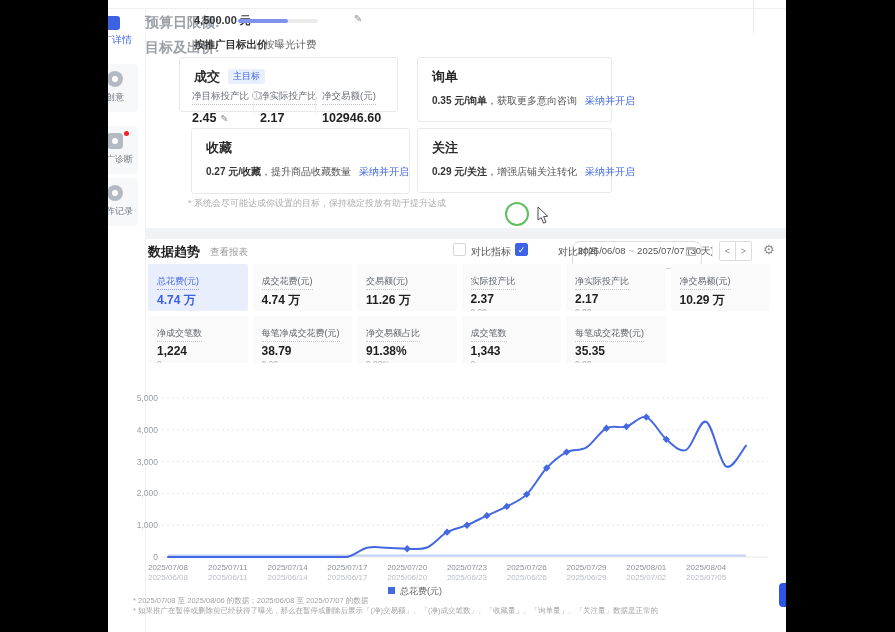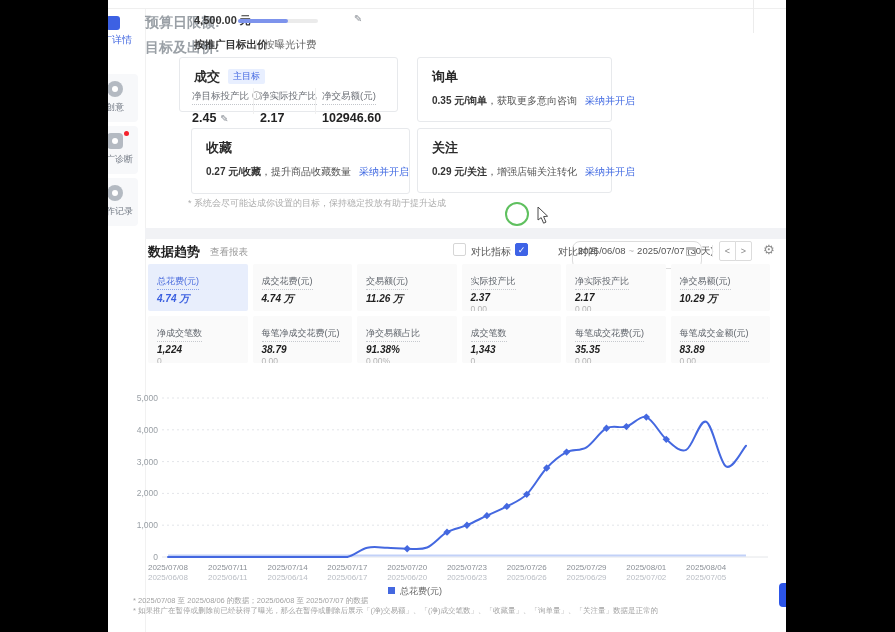--- a/index.html
+++ b/index.html
@@ -76,21 +76,21 @@
   .nav-btn { position:absolute; top:241px; width:17px; height:20px; border:1px solid #dcdcdc; background:#fff;
     font-size:9px; color:#888; text-align:center; line-height:18px; }
   #btn-prev { left:629px; border-radius:2px 0 0 2px; }
   #btn-next { left:645px; border-radius:0 2px 2px 0; }
   #gear-icon { left:673px; top:242px; font-size:13px; color:#8c8c8c; }
 
   
   #metric-grid { left:58px; top:264px; width:622px; display:grid; grid-template-columns:repeat(6,1fr); gap:5px; }
   .mcard { height:47px; background:#fafafa; border-radius:2px; padding:6px 9px; overflow:hidden; }
   .mcard .lbl { font-size:9px; color:#5f646b; border-bottom:1px dotted #c6c9ce; display:inline-block; padding-bottom:1px; white-space:nowrap; }
-  .mcard .val { font-size:10px; font-weight:bold; color:#1f1f1f; margin-top:2px; white-space:nowrap;font-style:italic; }
+  .mcard .val { font-size:12px; font-weight:bold; color:#1f1f1f; margin-top:2px; white-space:nowrap; }
   .mcard .sub { font-size:8.5px; color:#b3b3b3; margin-top:1px; }
   .mcard.selected { background:#e8eefc; }
   .mcard.selected .lbl { color:#4a6bdd; border-bottom-color:#8ba3ea; }
   .mcard.selected .val { color:#3a5fe0; }
 
   
   #trend-svg { position:absolute; left:30px; top:390px; }
   #legend { left:298px; top:585px; font-size:9px; color:#666; }
   #legend .sq { display:inline-block; width:7px; height:7px; background:#4468e0; margin-right:5px; }
   .chart-note { left:43px; font-size:7.5px; color:#a3a3a3; }
@@ -103,21 +103,21 @@
 <div id="stage">
   <div id="screen">
 
     <div class="abs" id="top-divider"></div>
     <div class="abs" id="topright-vline"></div>
     <div class="abs" id="sidebar-border"></div>
 
     <div class="abs" id="nav-active-icon"></div>
     <div class="abs nowrap" id="nav-active-label">推广详情</div>
     <div id="nav-group">
-        <div class="nav-item" style="top: 74px;">
+        <div class="nav-item" style="top: 64px;">
           <div class="nav-ico round">
             <div class="inner"></div>
           </div>
           <div class="nav-lbl">创意</div>
         </div>
         <div class="nav-item" style="top: 126px;">
           <div class="nav-ico square">
             <div class="inner"></div>
           </div>
           <div class="red-dot"></div>
@@ -220,23 +220,20 @@
      <div class="val">38.79</div>
      <div class="sub">0.00</div></div>
         <div class="mcard"><div class="lbl">净交易额占比</div>
      <div class="val">91.38%</div>
      <div class="sub">0.00%</div></div>
         <div class="mcard"><div class="lbl">成交笔数</div>
      <div class="val">1,343</div>
      <div class="sub">0</div></div>
         <div class="mcard"><div class="lbl">每笔成交花费(元)</div>
      <div class="val">35.35</div>
-     <div class="sub">0.00</div></div>
-        <div class="mcard"><div class="lbl">每笔成交金额(元)</div>
-     <div class="val">83.89</div>
      <div class="sub">0.00</div></div>
       </div>
 
     <svg id="trend-svg" width="650" height="200" viewBox="0 0 650 200">
         <line x1="42" y1="167" x2="648" y2="167" stroke="#e4e6e9" stroke-width="1"></line>
         <text x="38" y="170" text-anchor="end" font-size="8.5" fill="#9aa0a6">0</text>
         <line x1="42" y1="135.2" x2="648" y2="135.2" stroke="#e3e5e9" stroke-width="1" stroke-dasharray="2,3"></line>
         <text x="38" y="138.2" text-anchor="end" font-size="8.5" fill="#9aa0a6">1,000</text>
         <line x1="42" y1="103.4" x2="648" y2="103.4" stroke="#e3e5e9" stroke-width="1" stroke-dasharray="2,3"></line>
         <text x="38" y="106.4" text-anchor="end" font-size="8.5" fill="#9aa0a6">2,000</text>

